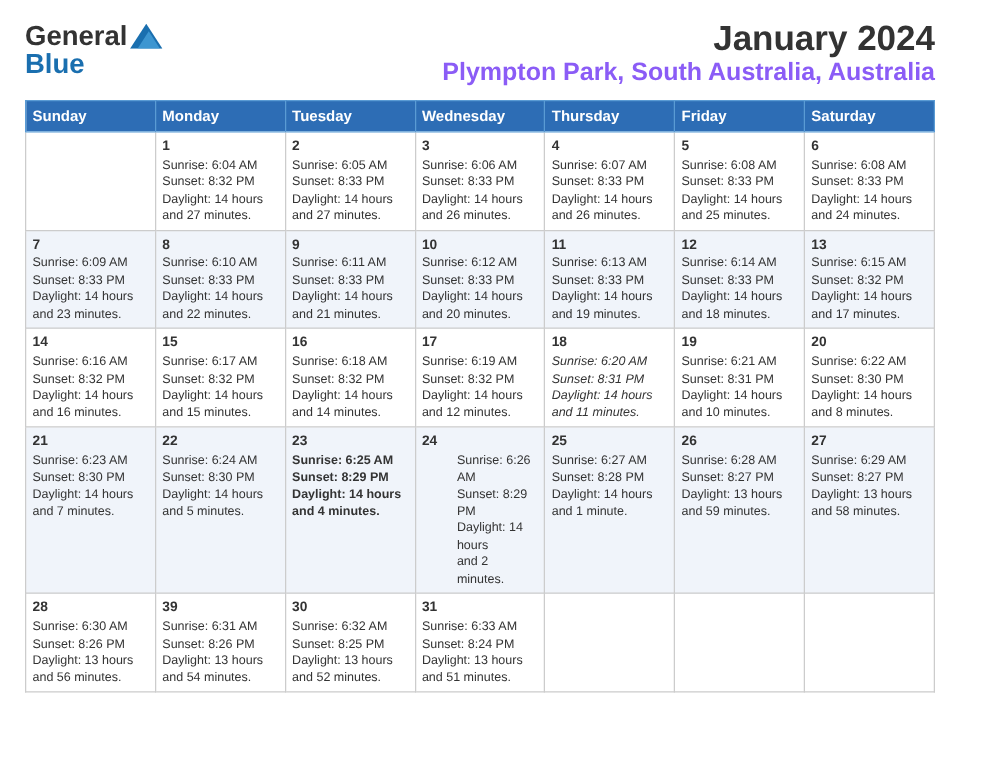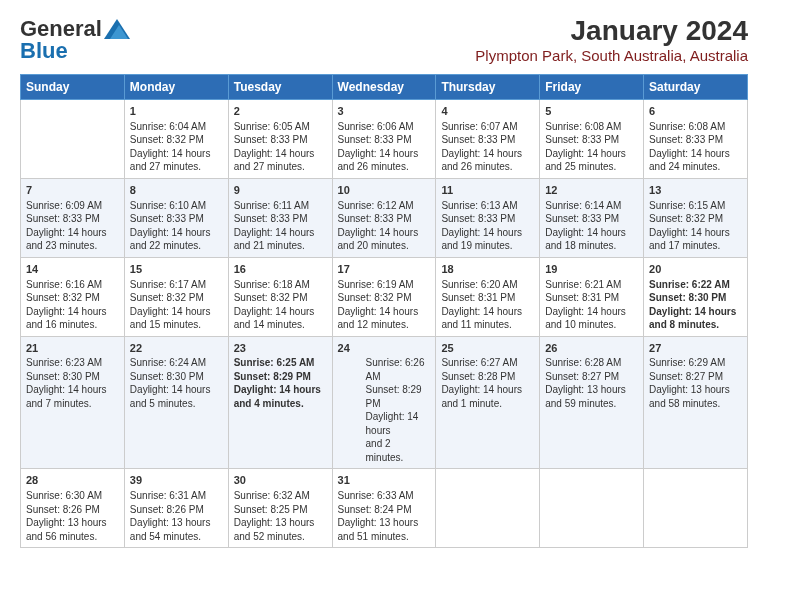--- a/index.html
+++ b/index.html
@@ -29,23 +29,23 @@
     .title-block {
       text-align: right;
     }
     .title-block h1 {
       font-size: 28px;
       font-weight: bold;
       color: #333;
       line-height: 1.1;
     }
     .title-block h2 {
-      font-size: 15px;
-      font-weight: normal;
-      color: #7f1d1d;
+      font-size: 20px;
+      font-weight: bold;
+      color: #8b5cf6;
     }
     table {
       width: 100%;
       border-collapse: collapse;
       table-layout: fixed;
       font-size: 10.5px;
     }
     thead tr th {
       background-color: #2d6db5;
       color: #fff;
@@ -234,35 +234,35 @@
           </td>
           <td>
             <span class="day-num">17</span>
             <div class="day-info" style="white-space: pre-line;">Sunrise: 6:19 AM
 Sunset: 8:32 PM
 Daylight: 14 hours
 and 12 minutes.</div>
           </td>
           <td>
             <span class="day-num">18</span>
-            <div class="day-info" style="white-space: pre-line;">Sunrise: 6:20 AM
+            <div class="day-info" style="white-space: pre-line; font-style: italic;">Sunrise: 6:20 AM
 Sunset: 8:31 PM
 Daylight: 14 hours
 and 11 minutes.</div>
           </td>
           <td>
             <span class="day-num">19</span>
             <div class="day-info" style="white-space: pre-line;">Sunrise: 6:21 AM
 Sunset: 8:31 PM
 Daylight: 14 hours
 and 10 minutes.</div>
           </td>
           <td>
             <span class="day-num">20</span>
-            <div class="day-info" style="white-space: pre-line; font-weight: bold;">Sunrise: 6:22 AM
+            <div class="day-info" style="white-space: pre-line;">Sunrise: 6:22 AM
 Sunset: 8:30 PM
 Daylight: 14 hours
 and 8 minutes.</div>
           </td>
         </tr>
         <tr>
           <td>
             <span class="day-num">21</span>
             <div class="day-info" style="white-space: pre-line;">Sunrise: 6:23 AM
 Sunset: 8:30 PM

